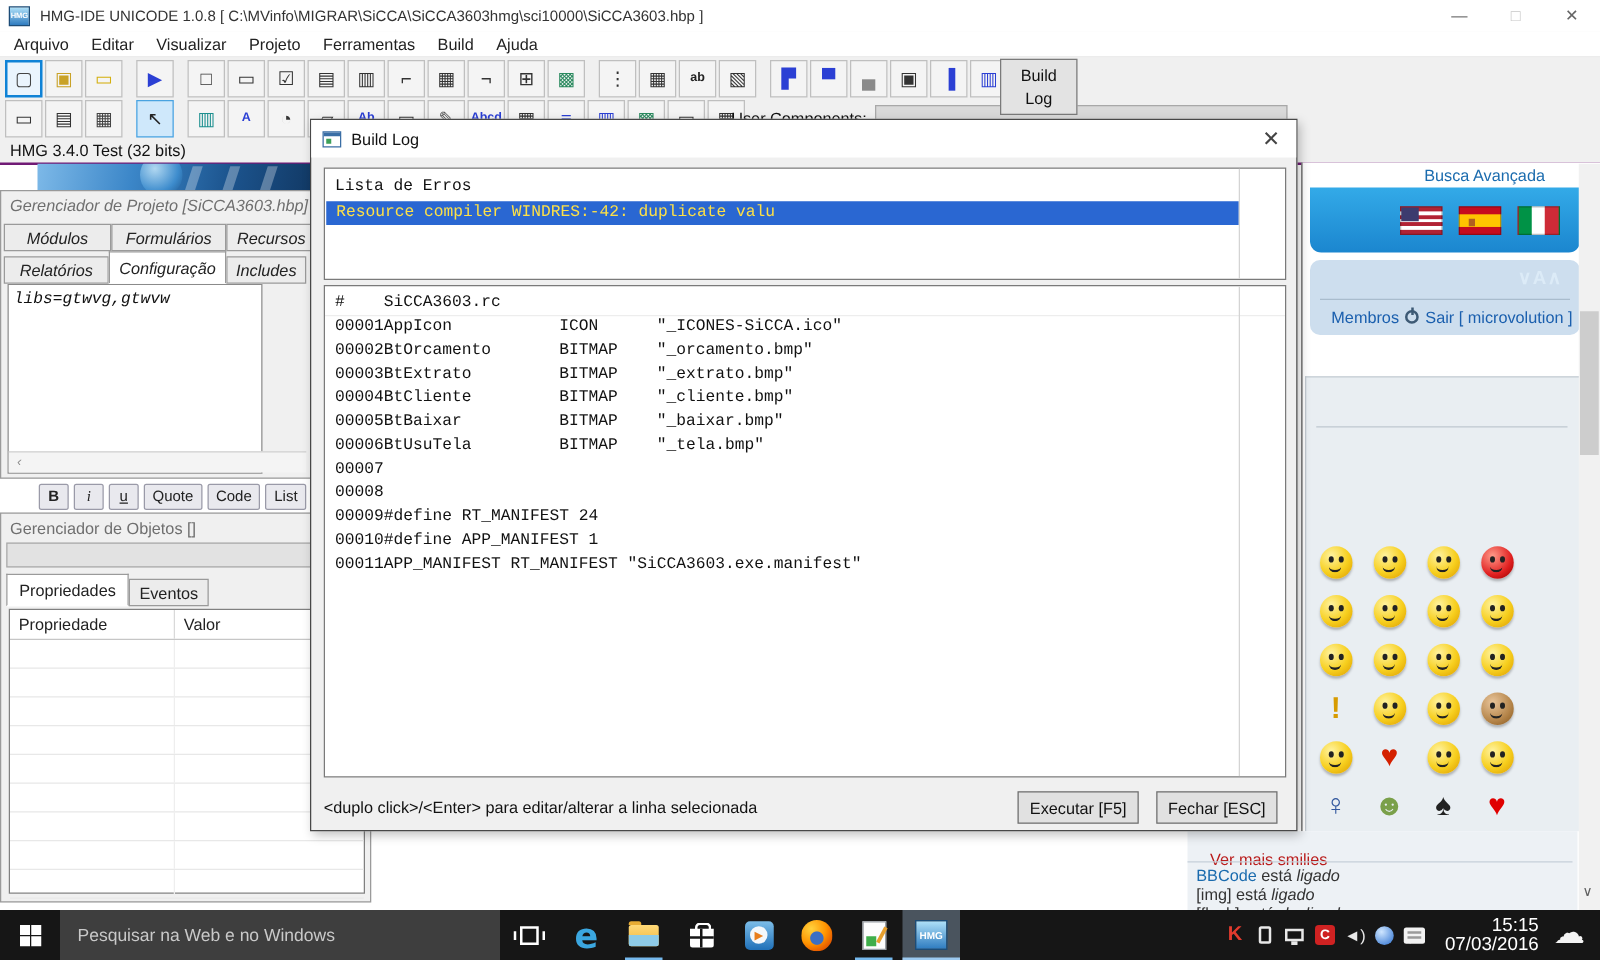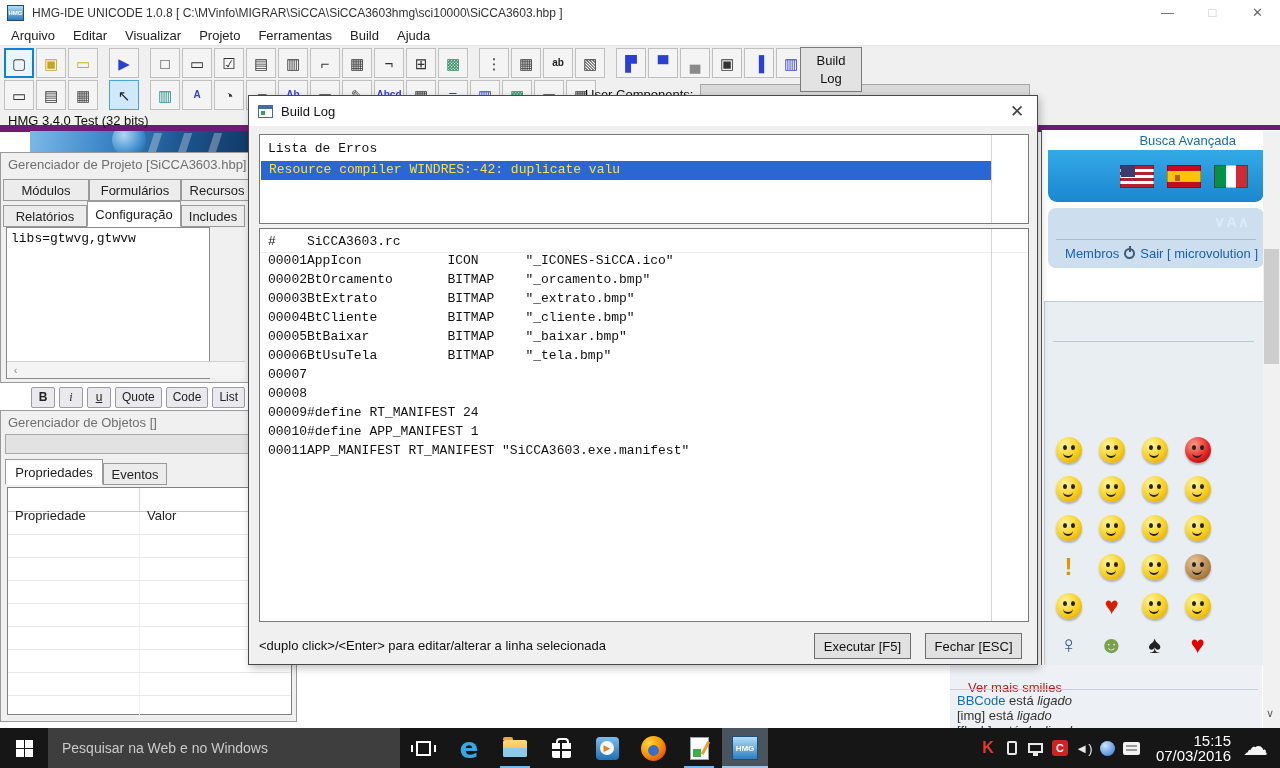--- a/index.html
+++ b/index.html
@@ -2,21 +2,21 @@
 <html><head>
 <meta charset="utf-8">
 <style>
   html,body{margin:0;padding:0;background:#000;}
   #screen{position:relative;width:1280px;height:768px;overflow:hidden;background:#fff;
           font-family:"Liberation Sans",sans-serif;-webkit-font-smoothing:antialiased;}
   #screen *{box-sizing:border-box;}
 
   
   .main-win{position:absolute;left:0;top:0;width:1280px;height:132px;background:#f0f0f0;
-            border-bottom:7px solid #701a75;z-index:1;}
+            border-bottom:2px solid #701a75;z-index:1;}
   .titlebar{position:absolute;left:0;top:0;right:0;height:25px;background:#fff;display:flex;align-items:center;}
   .hmg-ico{width:17px;height:16px;margin:0 8px 0 7px;background:linear-gradient(180deg,#aee0f8,#2f7cc0);
            border:1px solid #1c4c77;color:#fff;font-size:6px;font-weight:bold;display:flex;
            align-items:center;justify-content:center;letter-spacing:0;}
   .title-text{font-size:12px;color:#333;white-space:nowrap;}
   .win-controls{margin-left:auto;display:flex;height:100%;}
   .win-btn{width:45px;height:100%;display:flex;align-items:center;justify-content:center;
            font-size:13px;color:#666;}
   .menubar{position:absolute;left:0;top:25px;right:0;height:21px;background:#fff;display:flex;
            align-items:center;padding-left:2px;border-bottom:1px solid #e6e6e6;}
@@ -92,21 +92,21 @@
   .smiley-bottom-sep{position:absolute;left:0;right:4px;top:24px;border-top:1px solid #c6d0d9;}
   .bbcode-lines{position:absolute;left:7px;top:28px;font-size:13px;color:#333;line-height:15px;}
   .bb-link{color:#1a6bae;} .bb-state{font-style:italic;}
 
   .browser-scrollbar{position:absolute;left:1263px;top:131px;width:17px;height:597px;background:#f1f1f1;z-index:3;}
   .bs-thumb{position:absolute;left:1px;top:118px;width:15px;height:115px;background:#cdcdcd;}
   .bs-down{position:absolute;left:3px;bottom:8px;font-size:11px;color:#606060;}
 
   
   .panel{position:absolute;background:#f0f0f0;border:1px solid #9a9a9a;z-index:3;}
-  .proj-panel{left:0;top:152px;width:250px;height:231px;overflow:hidden;}
+  .proj-panel{left:0;top:152px;width:250px;height:231px;overflow:hidden;font-style:italic;}
   .panel-title{font-size:13px;color:#6f6f6f;padding:4px 0 0 7px;white-space:nowrap;}
   .tabs-row{position:absolute;left:2px;display:flex;align-items:flex-end;white-space:nowrap;}
   .tab{border:1px solid #9a9a9a;background:#ececec;font-size:13px;color:#222;text-align:center;
        padding:3px 0 2px 0;height:22px;overflow:hidden;}
   .tab.active{background:#fff;height:26px;padding-top:5px;font-weight:normal;border-bottom-color:#fff;position:relative;z-index:2;}
   .proj-tabs1{top:26px;} .proj-tabs2{top:48px;}
   .proj-content{position:absolute;left:5px;top:74px;width:204px;height:152px;background:#fff;
                 border:1px solid #8a8a8a;font-family:"Liberation Mono",monospace;font-size:13px;
                 color:#111;padding:3px 4px;}
   .proj-hscroll{position:absolute;left:6px;top:208px;width:238px;height:17px;background:#f4f4f4;
@@ -114,21 +114,21 @@
   .proj-hscroll .arr{width:17px;height:16px;font-size:11px;color:#888;display:flex;align-items:center;justify-content:center;}
 
   
   .obj-panel{left:0;top:410px;width:297px;height:312px;overflow:hidden;}
   .obj-input{position:absolute;left:4px;top:23px;width:289px;height:20px;background:#e2e2e2;
              border:1px solid #a8a8a8;}
   .obj-tabs{top:48px;left:4px;}
   .obj-table{position:absolute;left:6px;top:76px;width:285px;height:228px;background:#fff;
              border:1px solid #808080;}
   .obj-thead{display:flex;height:24px;border-bottom:1px solid #c6c6c6;font-size:13px;color:#222;}
-  .obj-th{padding:20px 0 0 7px;} .obj-th.c1{width:132px;border-right:1px solid #d9d9d9;}
+  .obj-th{padding:4px 0 0 7px;} .obj-th.c1{width:132px;border-right:1px solid #d9d9d9;}
   .obj-row{display:flex;height:23px;border-bottom:1px solid #e8e8e8;}
   .obj-row .c1{width:132px;border-right:1px solid #eeeeee;}
 
   
   .dialog{position:absolute;left:248px;top:95px;width:790px;height:570px;background:#f0f0f0;
           border:1px solid #484848;z-index:5;box-shadow:2px 3px 8px rgba(0,0,0,.25);}
   .dlg-titlebar{position:absolute;left:0;top:0;right:0;height:30px;background:#fff;display:flex;align-items:center;}
   .dlg-ico{width:15px;height:13px;margin:0 8px 0 9px;background:#fff;border:1px solid #3a6ea5;position:relative;}
   .dlg-ico::before{content:"";position:absolute;left:0;top:0;right:0;height:3px;background:#3a6ea5;}
   .dlg-ico::after{content:"";position:absolute;left:2px;bottom:2px;width:4px;height:4px;background:#3da05a;}

